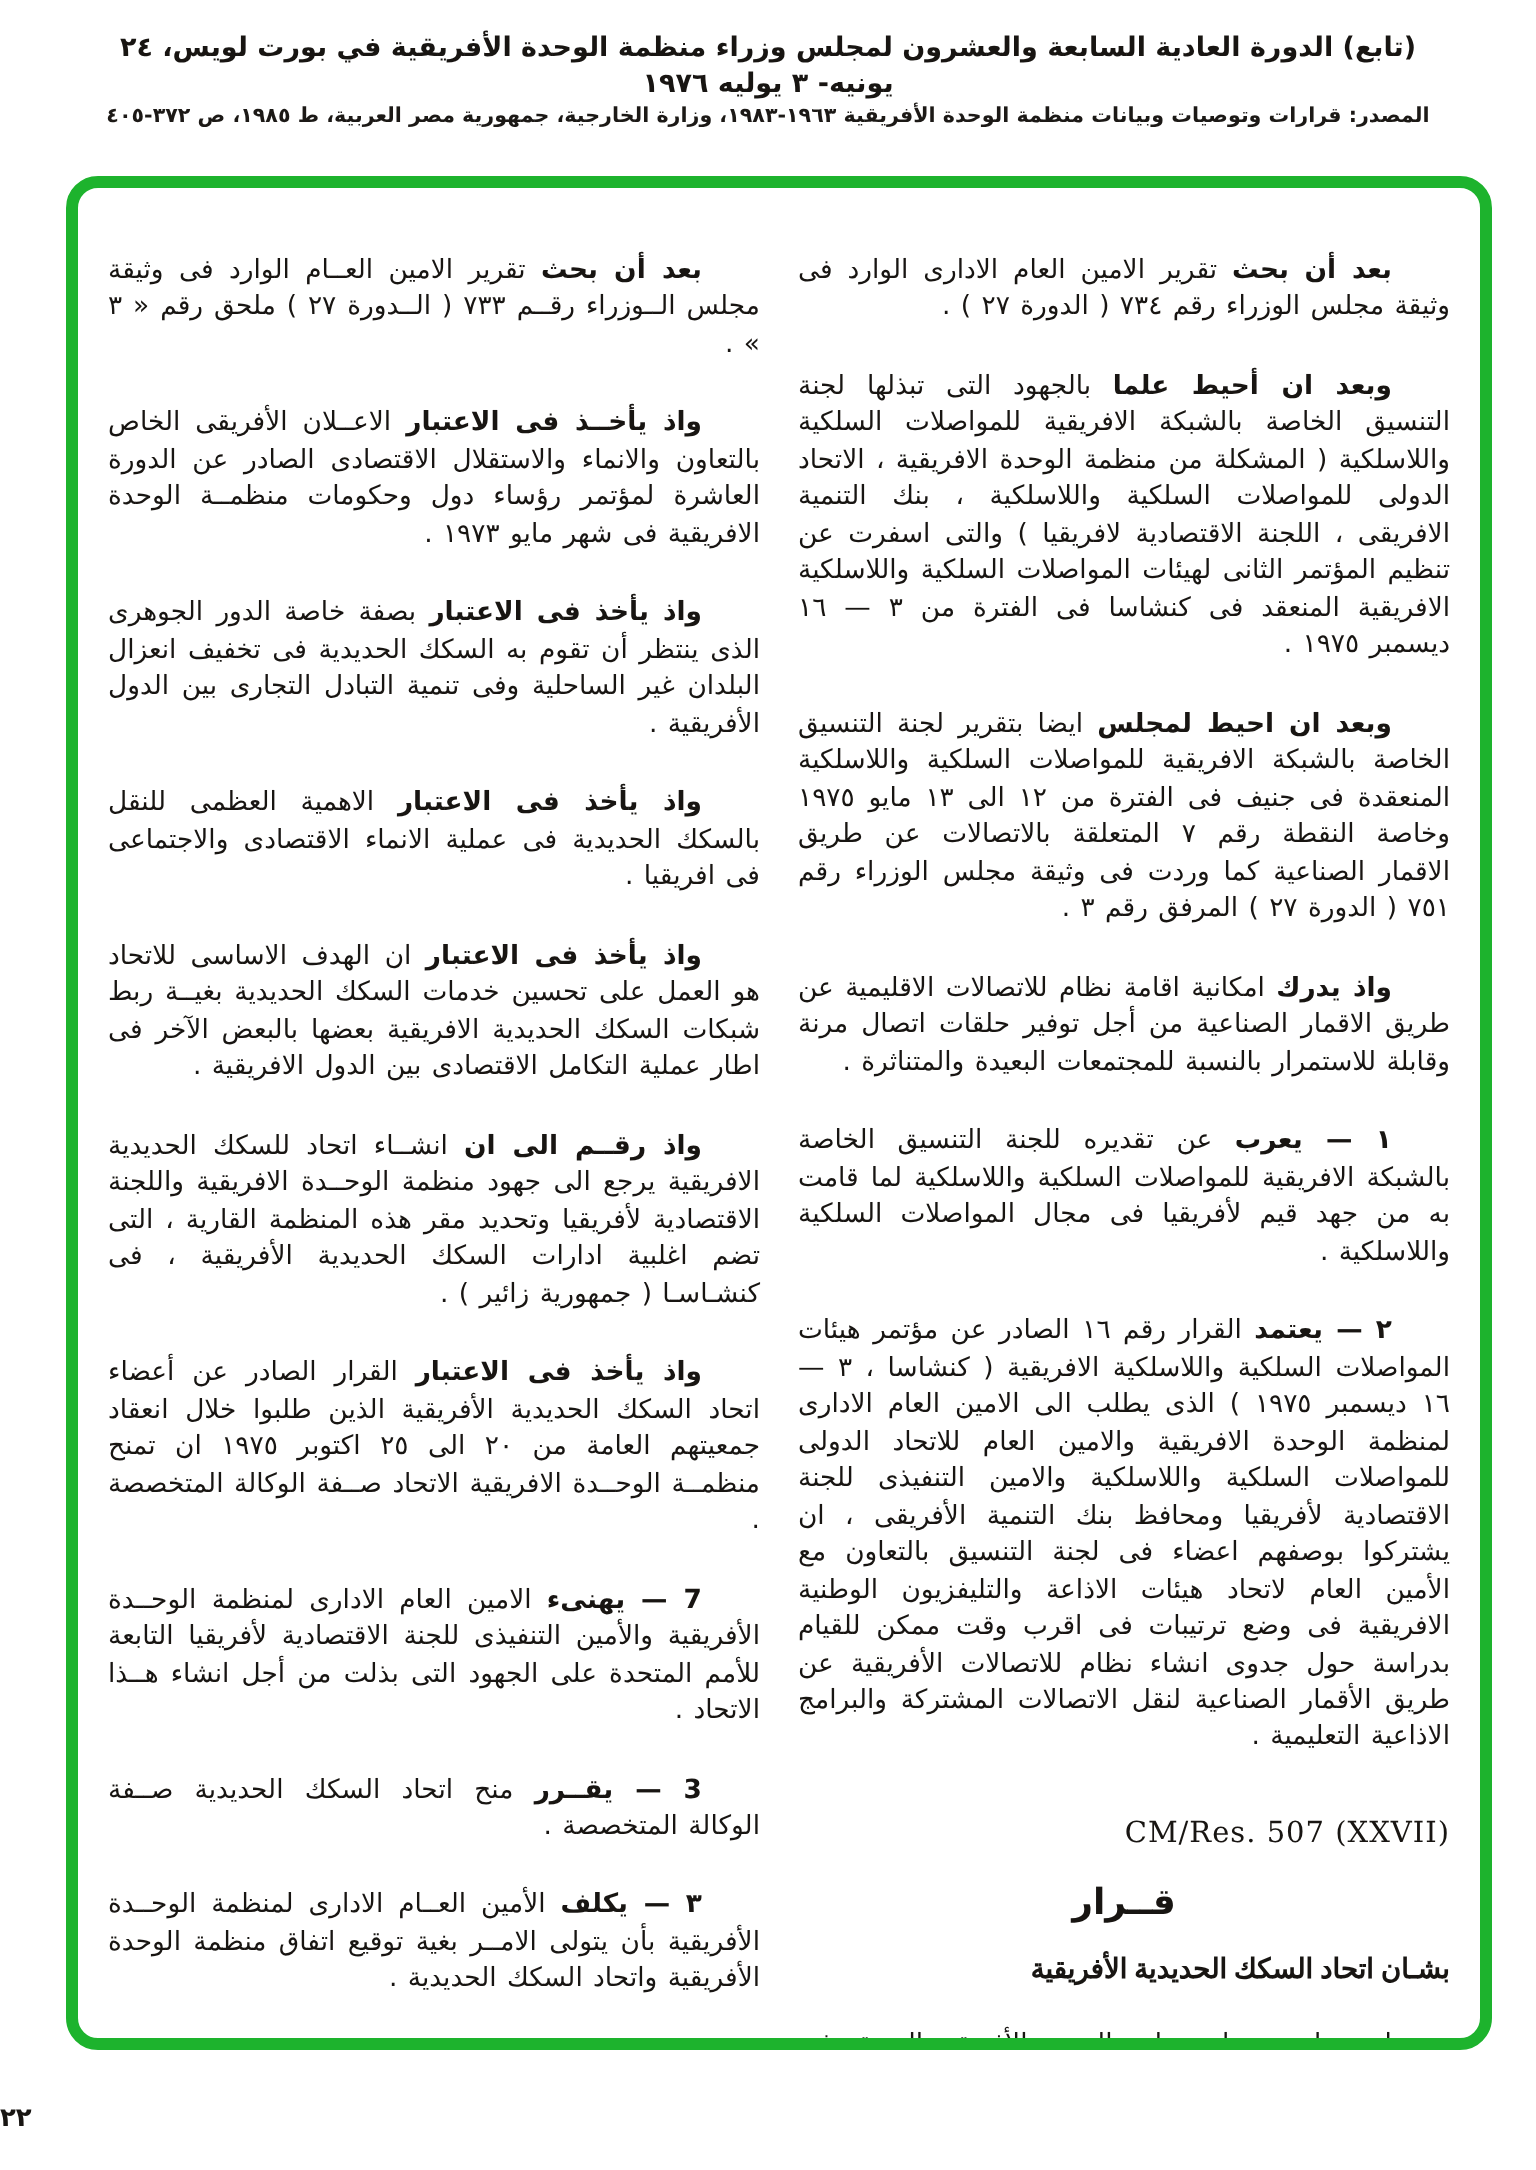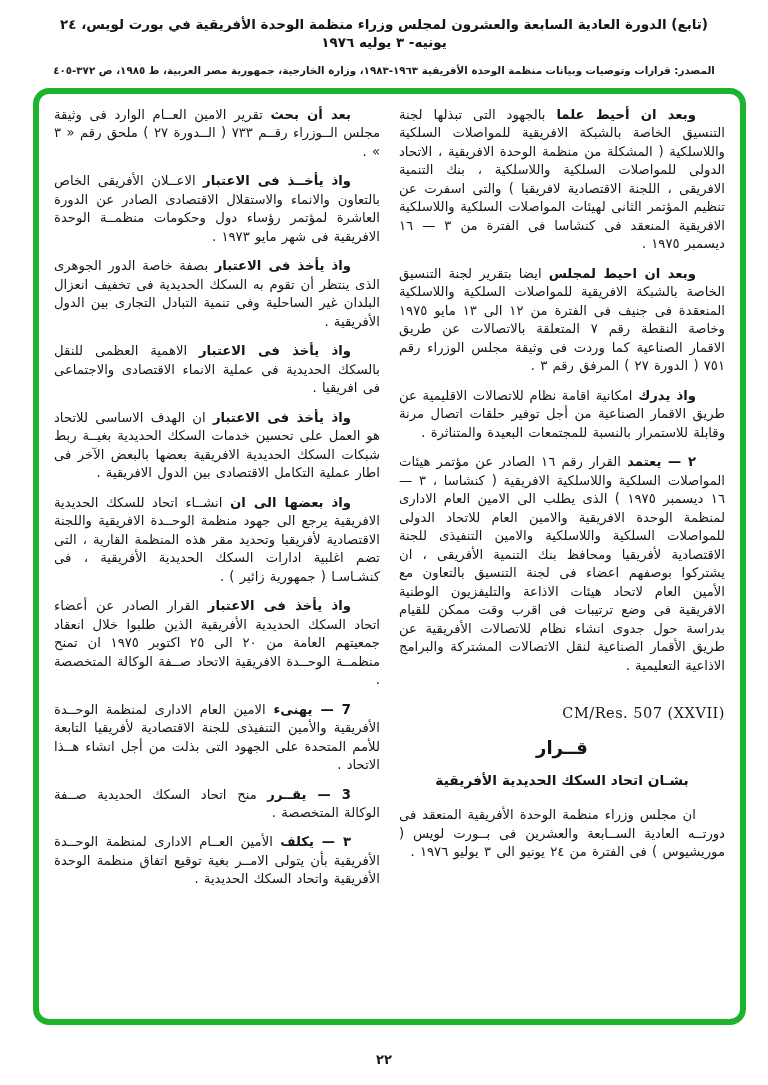--- a/index.html
+++ b/index.html
@@ -11,85 +11,88 @@
   }
   .header {
     position:absolute; top:16px; left:0; right:0;
     direction:rtl; text-align:center;
   }
   .header-line1 {
     font-size:13.5px; font-weight:bold; letter-spacing:0; line-height:1.3;
     padding:0 40px;
   }
   .header-line2 {
-    font-size:10.3px; font-weight:bold; margin-top:13px; color:#1c1916;
+    font-size:10.3px; font-weight:bold; margin-top:1px; color:#1c1916;
     padding:0 50px;
   }
   .content-frame {
     position:absolute; left:33px; top:88px; width:713px; height:937px;
     border:6px solid #1db32d; border-radius:16px;
     padding:12px 15px 10px 15px;
     overflow:hidden; background:#ffffff;
   }
   .columns {
     direction:rtl; display:flex; gap:19px; height:100%;
   }
   .col { flex:1 1 0; min-width:0; }
   .para {
     direction:rtl; text-align:justify; text-indent:2.2em;
     font-size:13.2px; line-height:1.4; margin-bottom:11px;
     word-spacing:1px;
+    margin-top:21px;
   }
   .para .lead { font-weight:bold; }
   .ref {
     direction:ltr; text-align:right;
     font-family:"DejaVu Serif", serif;
     font-size:14.5px; letter-spacing:0.5px;
     margin:30px 0 14px 0; text-indent:0;
   }
   .heading {
     direction:rtl; text-align:center; font-weight:bold;
     font-size:18px; margin:16px 0 14px 0;
   }
   .subheading {
-    direction:rtl; text-align:center; font-weight:bold;
-    font-size:13.8px; margin:0 0 18px 0;
+    direction:rtl; font-weight:bold;
+    font-size:13.8px; margin:0 0 18px 0;font-family:Liberation Serif, serif;
   }
   .page-number {
     position:absolute; bottom:18px; left:0; right:0;
-    text-align:center; font-weight:bold; font-size:13px;
+    font-weight:bold; font-size:13px;
   }
 </style>
 </head>
 <body>
 
 <div class="header">
   <div class="header-line1">(تابع) الدورة العادية السابعة والعشرون لمجلس وزراء منظمة الوحدة الأفريقية في بورت لويس، ٢٤ يونيه- ٣ يوليه ١٩٧٦</div>
   <div class="header-line2">المصدر: قرارات وتوصيات وبيانات منظمة الوحدة الأفريقية ١٩٦٣-١٩٨٣، وزارة الخارجية، جمهورية مصر العربية، ط ١٩٨٥، ص ٣٧٢-٤٠٥</div>
 </div>
 
 <div class="content-frame" style="border-color: rgb(29, 179, 45);">
   <div class="columns">
     <div class="col">
+        <p class="para"><span class="lead">بعد أن بحث</span> تقرير الامين العام الادارى الوارد فى وثيقة مجلس الوزراء رقم ٧٣٤ ( الدورة ٢٧ ) .</p>
         <p class="para"><span class="lead">وبعد ان أحيط علما</span> بالجهود التى تبذلها لجنة التنسيق الخاصة بالشبكة الافريقية للمواصلات السلكية واللاسلكية ( المشكلة من منظمة الوحدة الافريقية ، الاتحاد الدولى للمواصلات السلكية واللاسلكية ، بنك التنمية الافريقى ، اللجنة الاقتصادية لافريقيا ) والتى اسفرت عن تنظيم المؤتمر الثانى لهيئات المواصلات السلكية واللاسلكية الافريقية المنعقد فى كنشاسا فى الفترة من ٣ — ١٦ ديسمبر ١٩٧٥ .</p>
         <p class="para"><span class="lead">وبعد ان احيط لمجلس</span> ايضا بتقرير لجنة التنسيق الخاصة بالشبكة الافريقية للمواصلات السلكية واللاسلكية المنعقدة فى جنيف فى الفترة من ١٢ الى ١٣ مايو ١٩٧٥ وخاصة النقطة رقم ٧ المتعلقة بالاتصالات عن طريق الاقمار الصناعية كما وردت فى وثيقة مجلس الوزراء رقم ٧٥١ ( الدورة ٢٧ ) المرفق رقم ٣ .</p>
         <p class="para"><span class="lead">واذ يدرك</span> امكانية اقامة نظام للاتصالات الاقليمية عن طريق الاقمار الصناعية من أجل توفير حلقات اتصال مرنة وقابلة للاستمرار بالنسبة للمجتمعات البعيدة والمتناثرة .</p>
+        <p class="para"><span class="lead">١ — يعرب</span> عن تقديره للجنة التنسيق الخاصة بالشبكة الافريقية للمواصلات السلكية واللاسلكية لما قامت به من جهد قيم لأفريقيا فى مجال المواصلات السلكية واللاسلكية .</p>
         <p class="para"><span class="lead">٢ — يعتمد</span> القرار رقم ١٦ الصادر عن مؤتمر هيئات المواصلات السلكية واللاسلكية الافريقية ( كنشاسا ، ٣ — ١٦ ديسمبر ١٩٧٥ ) الذى يطلب الى الامين العام الادارى لمنظمة الوحدة الافريقية والامين العام للاتحاد الدولى للمواصلات السلكية واللاسلكية والامين التنفيذى للجنة الاقتصادية لأفريقيا ومحافظ بنك التنمية الأفريقى ، ان يشتركوا بوصفهم اعضاء فى لجنة التنسيق بالتعاون مع الأمين العام لاتحاد هيئات الاذاعة والتليفزيون الوطنية الافريقية فى وضع ترتيبات فى اقرب وقت ممكن للقيام بدراسة حول جدوى انشاء نظام للاتصالات الأفريقية عن طريق الأقمار الصناعية لنقل الاتصالات المشتركة والبرامج الاذاعية التعليمية .</p>
         <p class="ref">CM/Res. 507 (XXVII)</p>
         <p class="heading">قــرار</p>
         <p class="subheading">بشـان اتحاد السكك الحديدية الأفريقية</p>
         <p class="para">ان مجلس وزراء منظمة الوحدة الأفريقية المنعقد فى دورتــه العادية الســابعة والعشرين فى بــورت لويس ( موريشيوس ) فى الفترة من ٢٤ يونيو الى ٣ يوليو ١٩٧٦ .</p>
       </div>
     <div class="col">
         <p class="para"><span class="lead">بعد أن بحث</span> تقرير الامين العــام الوارد فى وثيقة مجلس الــوزراء رقــم ٧٣٣ ( الــدورة ٢٧ ) ملحق رقم « ٣ » .</p>
         <p class="para"><span class="lead">واذ يأخــذ فى الاعتبار</span> الاعــلان الأفريقى الخاص بالتعاون والانماء والاستقلال الاقتصادى الصادر عن الدورة العاشرة لمؤتمر رؤساء دول وحكومات منظمــة الوحدة الافريقية فى شهر مايو ١٩٧٣ .</p>
         <p class="para"><span class="lead">واذ يأخذ فى الاعتبار</span> بصفة خاصة الدور الجوهرى الذى ينتظر أن تقوم به السكك الحديدية فى تخفيف انعزال البلدان غير الساحلية وفى تنمية التبادل التجارى بين الدول الأفريقية .</p>
         <p class="para"><span class="lead">واذ يأخذ فى الاعتبار</span> الاهمية العظمى للنقل بالسكك الحديدية فى عملية الانماء الاقتصادى والاجتماعى فى افريقيا .</p>
         <p class="para"><span class="lead">واذ يأخذ فى الاعتبار</span> ان الهدف الاساسى للاتحاد هو العمل على تحسين خدمات السكك الحديدية بغيــة ربط شبكات السكك الحديدية الافريقية بعضها بالبعض الآخر فى اطار عملية التكامل الاقتصادى بين الدول الافريقية .</p>
-        <p class="para"><span class="lead">واذ بعضها الى ان</span> انشــاء اتحاد للسكك الحديدية الافريقية يرجع الى جهود منظمة الوحــدة الافريقية واللجنة الاقتصادية لأفريقيا وتحديد مقر هذه المنظمة القارية ، التى تضم اغلبية ادارات السكك الحديدية الأفريقية ، فى كنشـاسـا ( جمهورية زائير ) .</p>
+        <p class="para"><span class="lead">واذ رقــم الى ان</span> انشــاء اتحاد للسكك الحديدية الافريقية يرجع الى جهود منظمة الوحــدة الافريقية واللجنة الاقتصادية لأفريقيا وتحديد مقر هذه المنظمة القارية ، التى تضم اغلبية ادارات السكك الحديدية الأفريقية ، فى كنشـاسـا ( جمهورية زائير ) .</p>
         <p class="para"><span class="lead">واذ يأخذ فى الاعتبار</span> القرار الصادر عن أعضاء اتحاد السكك الحديدية الأفريقية الذين طلبوا خلال انعقاد جمعيتهم العامة من ٢٠ الى ٢٥ اكتوبر ١٩٧٥ ان تمنح منظمــة الوحــدة الافريقية الاتحاد صــفة الوكالة المتخصصة .</p>
         <p class="para"><span class="lead">7 — يهنىء</span> الامين العام الادارى لمنظمة الوحــدة الأفريقية والأمين التنفيذى للجنة الاقتصادية لأفريقيا التابعة للأمم المتحدة على الجهود التى بذلت من أجل انشاء هــذا الاتحاد .</p>
         <p class="para"><span class="lead">3 — يقــرر</span> منح اتحاد السكك الحديدية صــفة الوكالة المتخصصة .</p>
         <p class="para"><span class="lead">٣ — يكلف</span> الأمين العــام الادارى لمنظمة الوحــدة الأفريقية بأن يتولى الامــر بغية توقيع اتفاق منظمة الوحدة الأفريقية واتحاد السكك الحديدية .</p>
       </div>
   </div>
 </div>
 
 <div class="page-number">٢٢</div>
 

